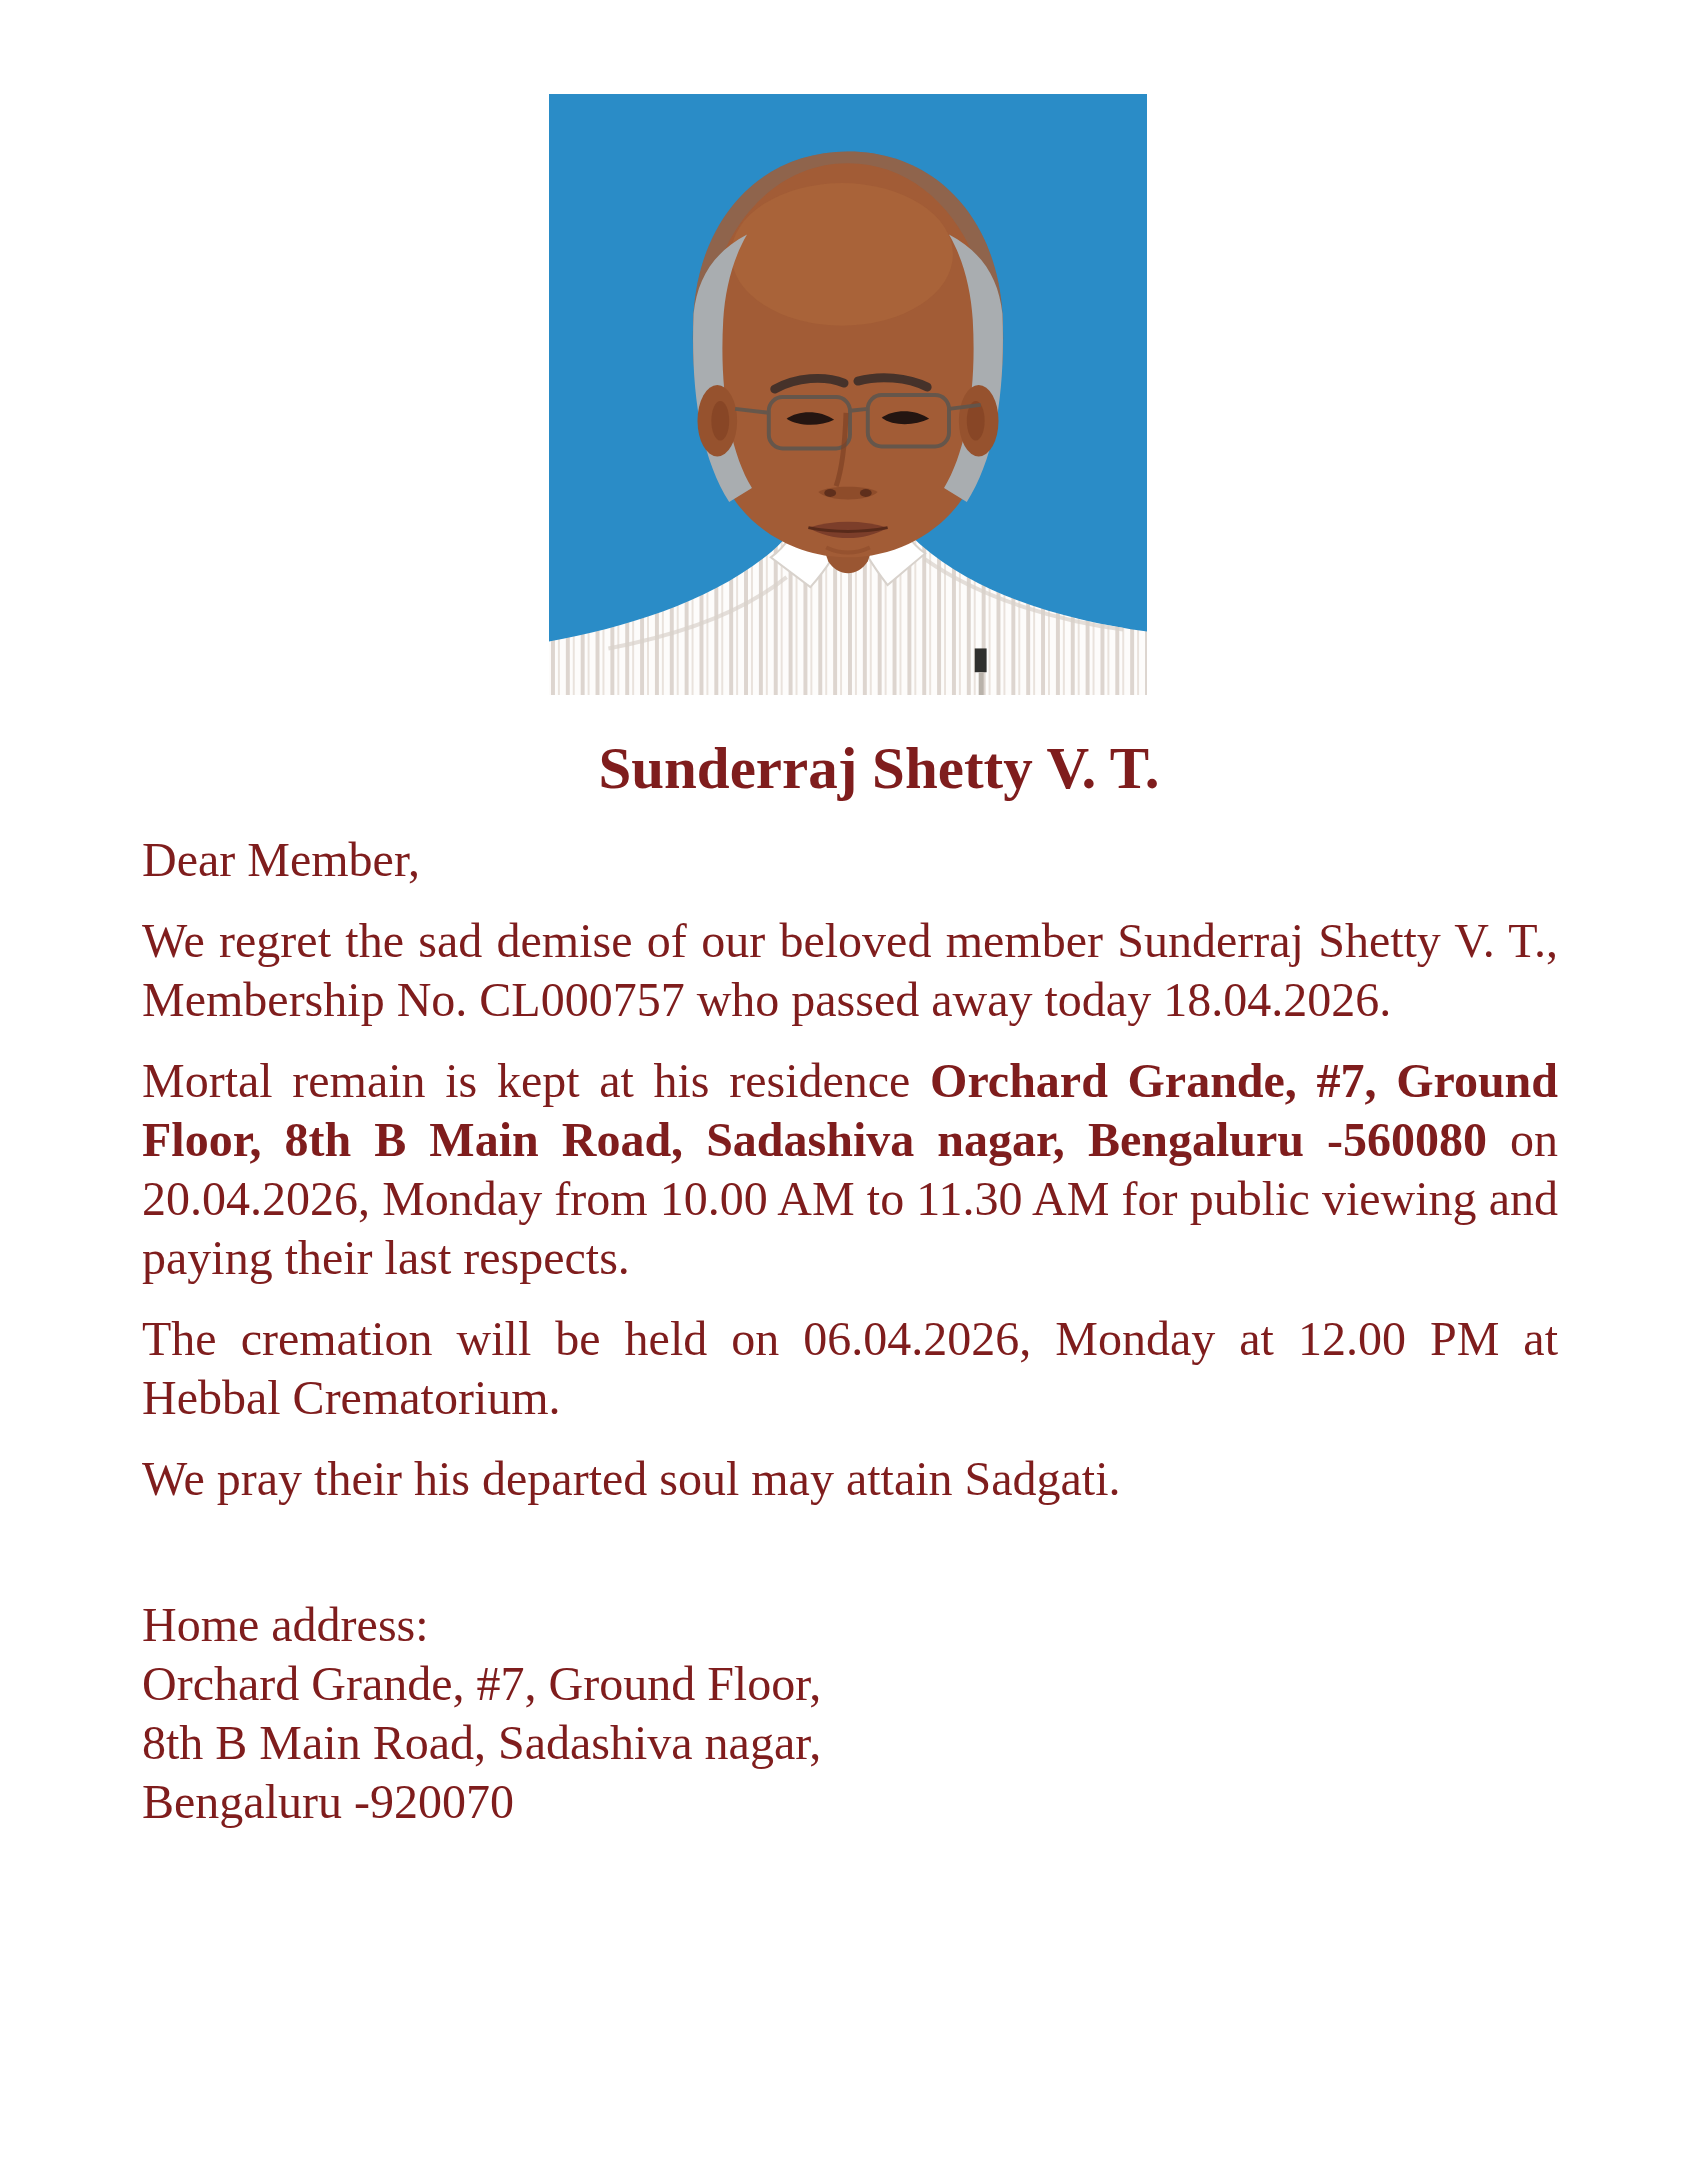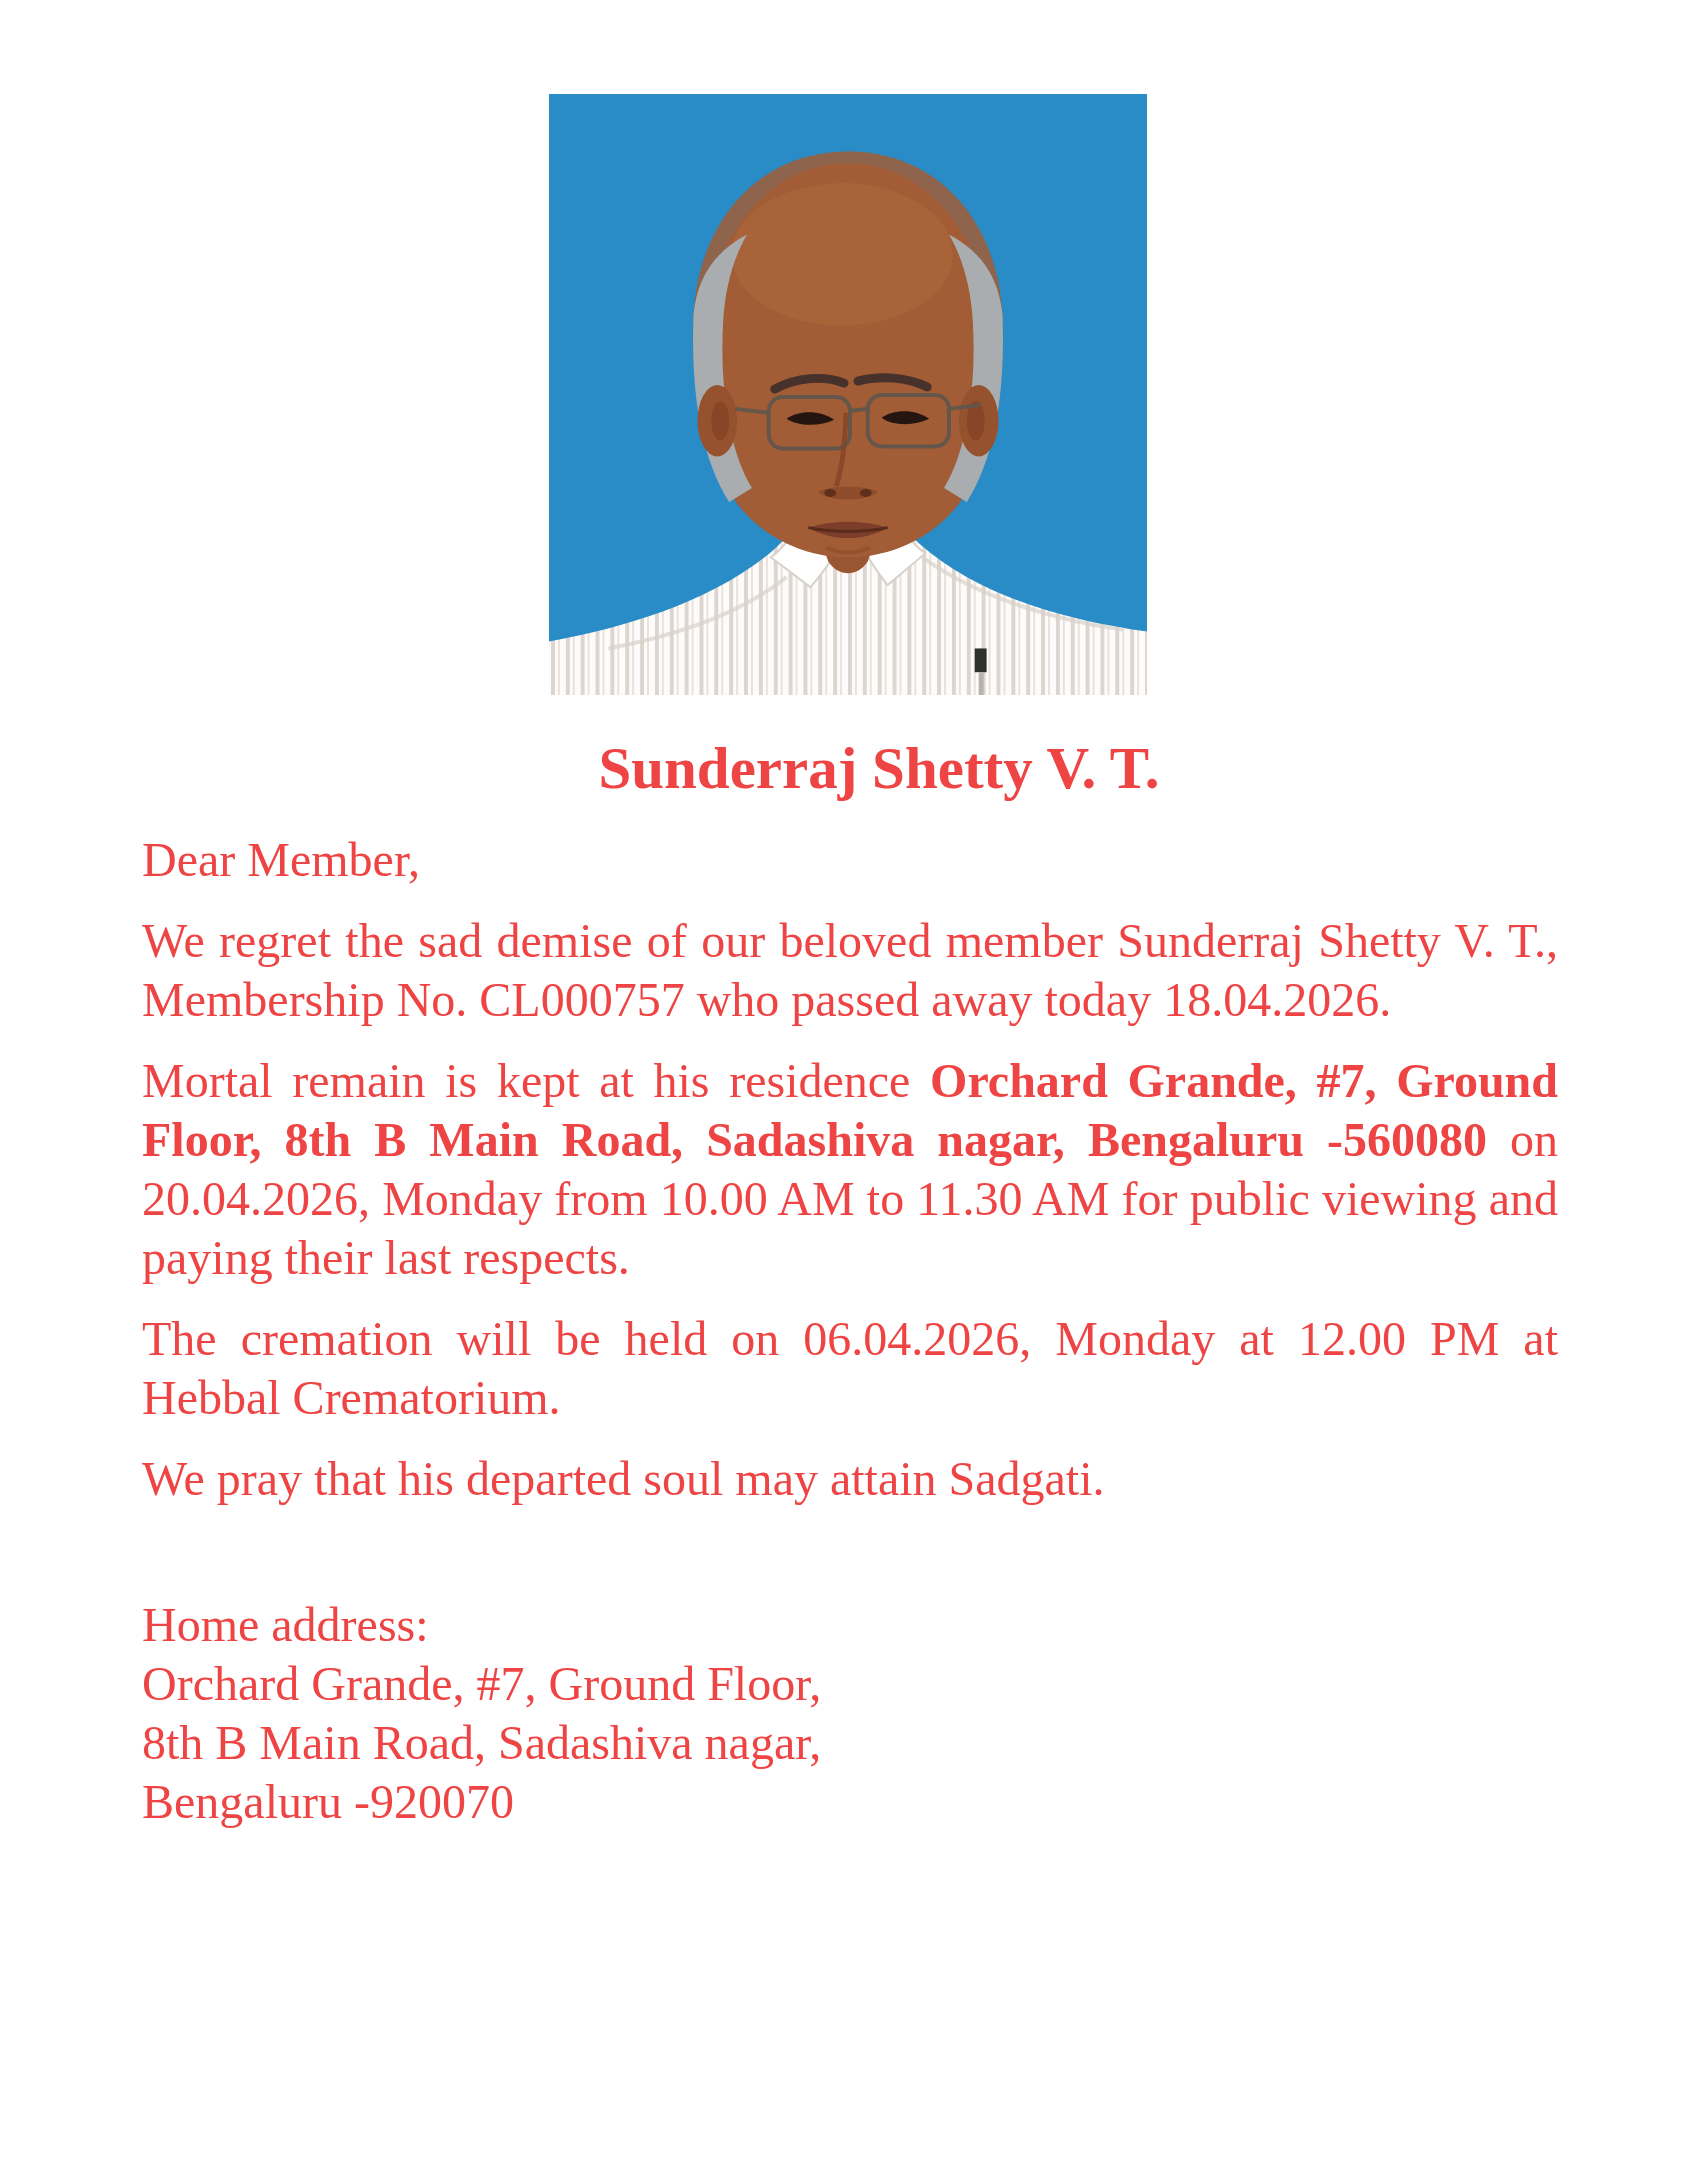--- a/index.html
+++ b/index.html
@@ -3,21 +3,21 @@
 <meta charset="utf-8">
 <style>
   html, body { margin: 0; padding: 0; background: #888; }
   .page {
     position: relative;
     width: 1683px;
     height: 2178px;
     margin: 0 auto;
     background: #ffffff;
     font-family: "Liberation Serif", "DejaVu Serif", serif;
-    color: #ef4444;
+    color: #7f1d1d;
     overflow: hidden;
   }
   .photo-frame {
     position: absolute;
     left: 549px;
     top: 94px;
     width: 598px;
     height: 601px;
   }
   .photo-frame svg { display: block; width: 100%; height: 100%; }
@@ -144,21 +144,21 @@
   </div>
 
   <div class="content">
     <h1 class="doc-title">Sunderraj Shetty V. T.</h1>
 
     <div class="salutation">Dear Member,</div>
 
     <p class="para justify"><span>We regret the sad demise of our beloved member Sunderraj Shetty V. T., Membership No. CL000757 who passed away today 18.04.2026.</span></p>
     <p class="para justify"><span>Mortal remain is kept at his residence </span><b>Orchard Grande, #7, Ground Floor, 8th B Main Road, Sadashiva nagar, Bengaluru -560080</b><span> on 20.04.2026, Monday from 10.00 AM to 11.30 AM for public viewing and paying their last respects.</span></p>
     <p class="para justify"><span>The cremation will be held on 06.04.2026, Monday at 12.00 PM at Hebbal Crematorium.</span></p>
-    <p class="para"><span>We pray that his departed soul may attain Sadgati.</span></p>
+    <p class="para"><span>We pray their his departed soul may attain Sadgati.</span></p>
 
     <div class="addr-block">
       <div class="addr-heading">Home address:</div>
       <div>Orchard Grande, #7, Ground Floor,</div>
       <div>8th B Main Road, Sadashiva nagar,</div>
       <div>Bengaluru -920070</div>
     </div>
 
   </div>
 

